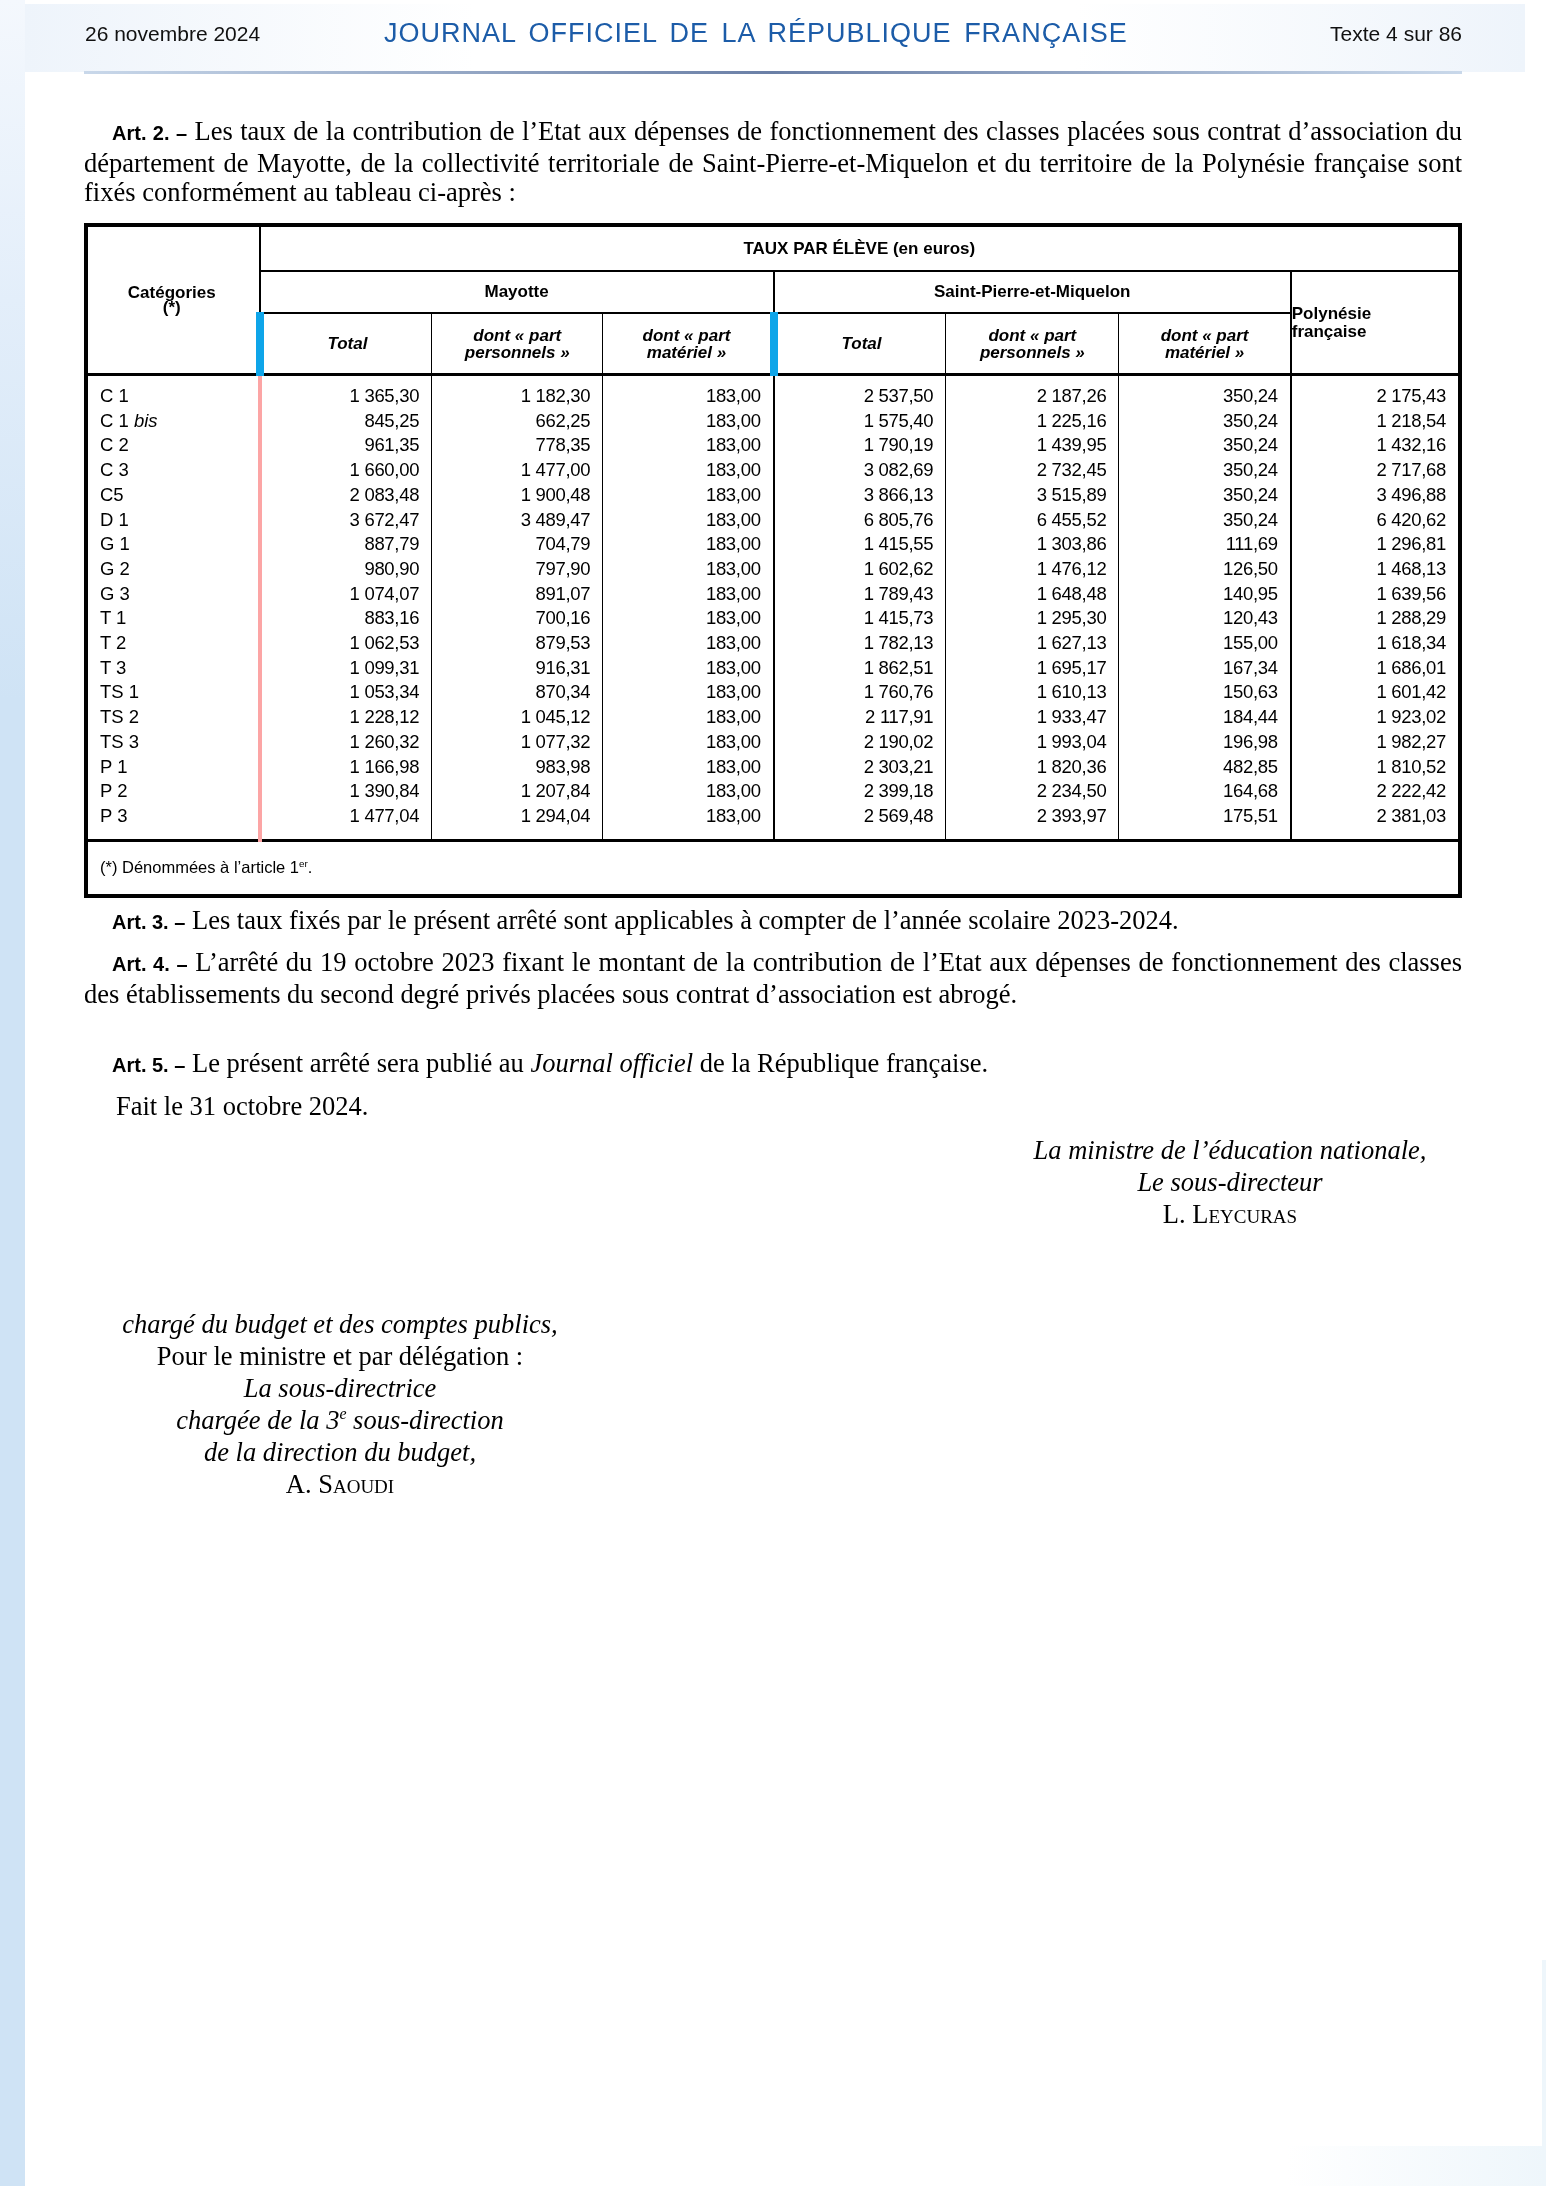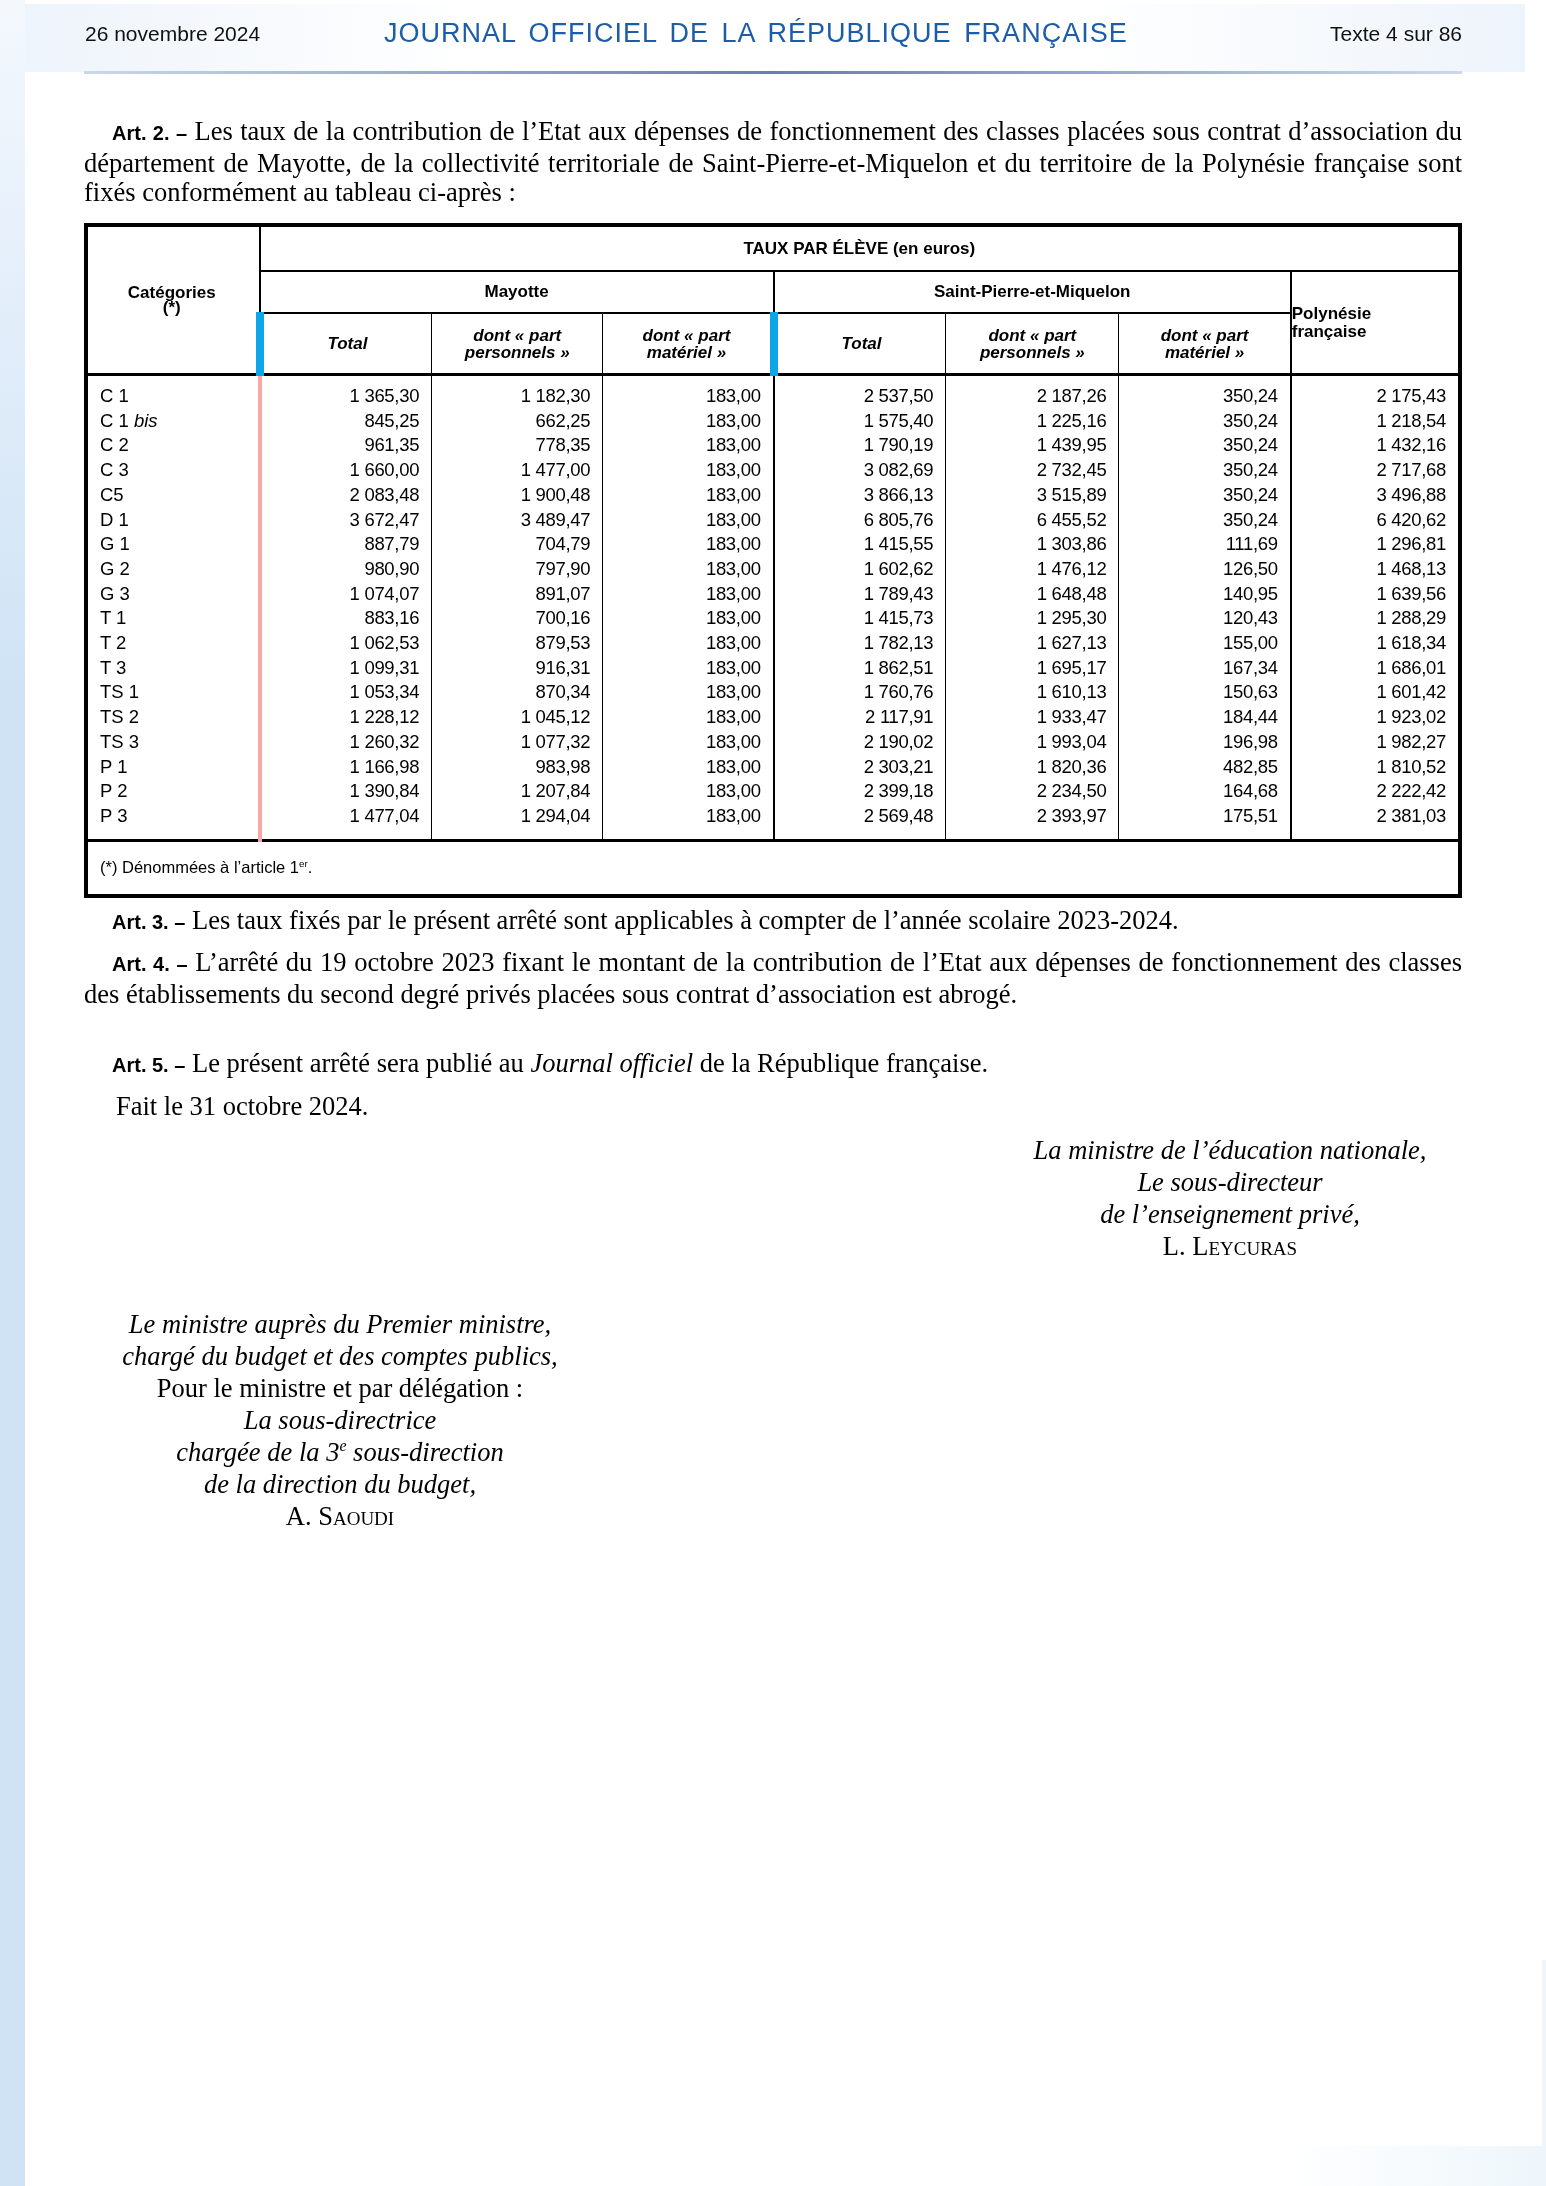--- a/index.html
+++ b/index.html
@@ -367,26 +367,24 @@
   <span class="ind"></span><span class="art">Art. 5. –</span>
   <span>Le présent arrêté sera publié au </span><i>Journal officiel</i><span> de la République française.</span>
 </div>
 <div class="para" style="top:1092px;">
   <span class="ind" style="width:32px"></span><span>Fait le 31 octobre 2024.</span>
 </div>
 
 <div class="sig" style="left:960px; top:1134px; width:540px;">
   <div class="it">La ministre de l’éducation nationale,</div>
   <div class="it">Le sous-directeur</div>
-  <div class="it">de l’enseignement privé,</div>
   <div><span>L. L</span><span class="sc">eycuras</span></div>
 </div>
 
 <div class="sig" style="left:70px; top:1308px; width:540px;">
-  <div class="it">Le ministre auprès du Premier ministre,</div>
   <div class="it">chargé du budget et des comptes publics,</div>
   <div>Pour le ministre et par délégation :</div>
   <div class="it">La sous-directrice</div>
   <div class="it"><span>chargée de la 3</span><sup>e</sup><span> sous-direction</span></div>
   <div class="it">de la direction du budget,</div>
   <div><span>A. S</span><span class="sc">aoudi</span></div>
 </div>
 
 <div class="right-edge"></div>
 <div class="corner-shade"></div>

